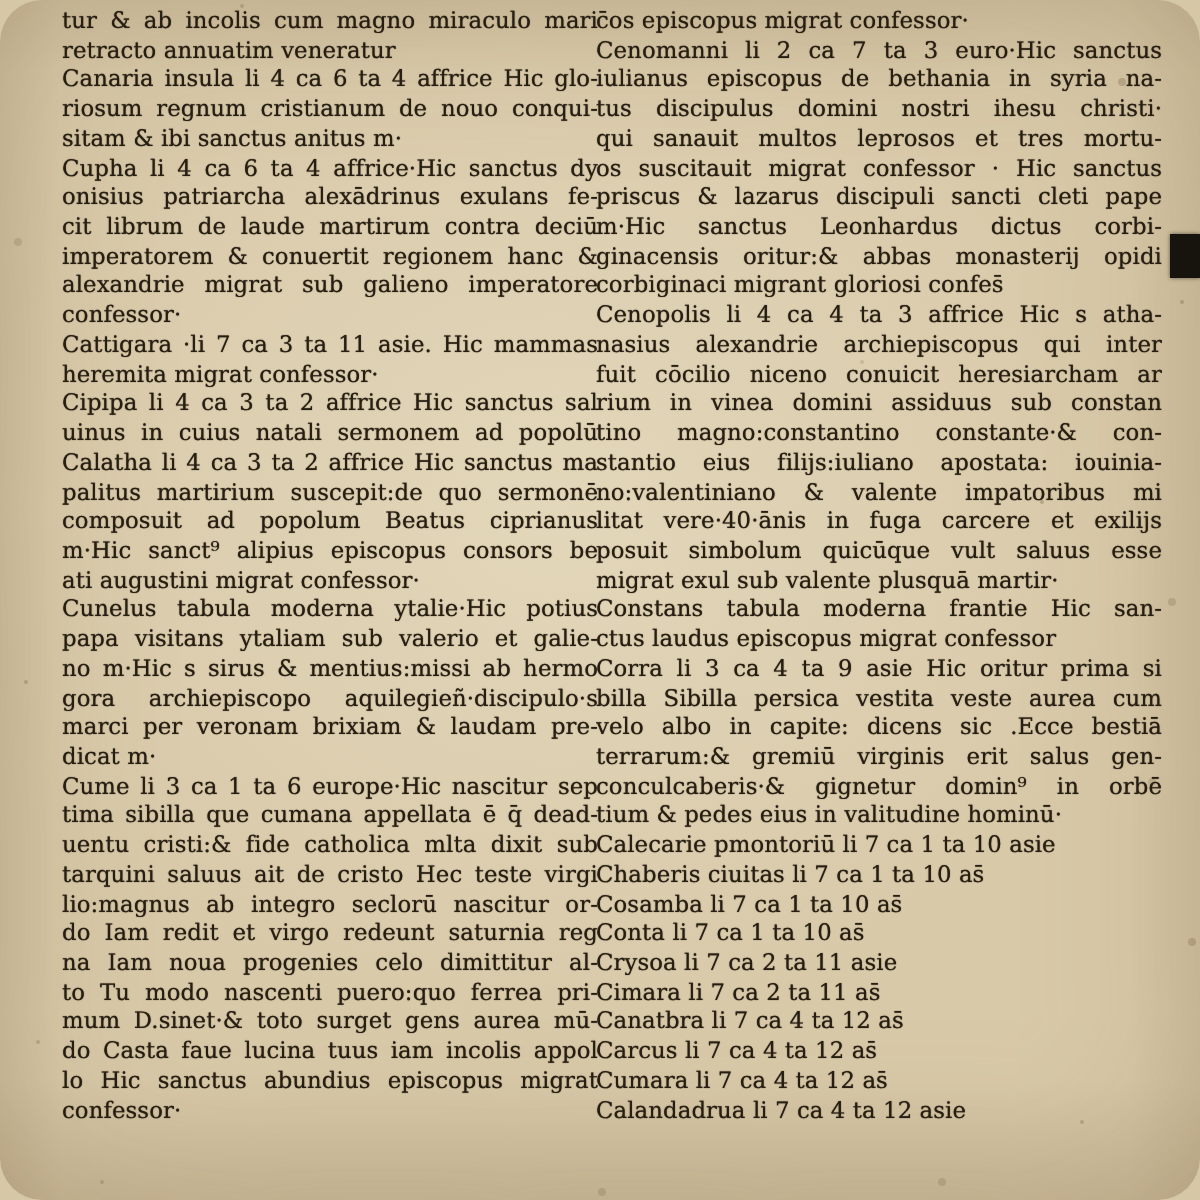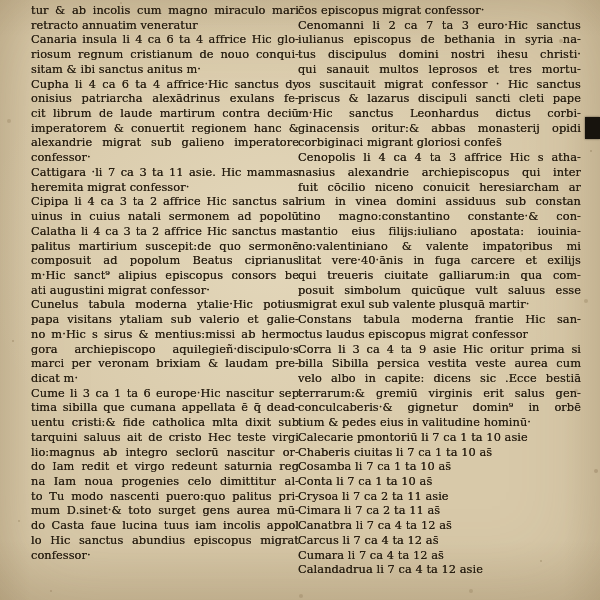--- a/index.html
+++ b/index.html
@@ -4,20 +4,21 @@
 <style>
   html,body{margin:0;padding:0;width:600px;height:600px;overflow:hidden;}
   body{background:#d6c7a7;font-family:"DejaVu Serif", serif;}
   .page{position:absolute;inset:0;
     background:
       radial-gradient(ellipse 420px 380px at 46% 42%, rgba(236,226,200,.55), rgba(236,226,200,0) 70%),
       linear-gradient(180deg, rgba(122,100,64,.10) 0%, rgba(122,100,64,0) 6%, rgba(122,100,64,0) 90%, rgba(122,100,64,.16) 100%),
       linear-gradient(90deg, rgba(122,100,64,.12) 0%, rgba(122,100,64,0) 5%, rgba(122,100,64,0) 94%, rgba(122,100,64,.10) 100%),
       #d8c9a9;
     box-shadow: inset 0 0 90px rgba(118,92,52,.22);
+    border-radius: 21px;
   }
   .col{position:absolute;top:3px;}
   #left-col{left:31px;width:268px;}
   #right-col{left:298px;width:283px;}
   .line{
     height:14.72px;line-height:14.72px;overflow:hidden;
     font-size:11.4px;color:#271e12;letter-spacing:.05px;
     text-shadow:0 0 .55px rgba(40,30,16,.85);
     white-space:nowrap;
   }
@@ -75,21 +76,21 @@
       <div class="line j">gora archiepiscopo aquilegieñ·discipulo·s</div>
       <div class="line j">marci per veronam brixiam &amp; laudam pre-</div>
       <div class="line">dicat m·</div>
       <div class="line j">Cume li 3 ca 1 ta 6 europe·Hic nascitur sep</div>
       <div class="line j">tima sibilla que cumana appellata ē q̄ dead-</div>
       <div class="line j">uentu cristi:&amp; fide catholica mlta dixit sub</div>
       <div class="line j">tarquini saluus ait de cristo Hec teste virgi</div>
       <div class="line j">lio:magnus ab integro seclorū nascitur or-</div>
       <div class="line j">do Iam redit et virgo redeunt saturnia reg</div>
       <div class="line j">na Iam noua progenies celo dimittitur al-</div>
-      <div class="line j">to Tu modo nascenti puero:quo palitus pri-</div>
+      <div class="line j">to Tu modo nascenti puero:quo ferrea pri-</div>
       <div class="line j">mum D.sinet·&amp; toto surget gens aurea mū-</div>
       <div class="line j">do Casta faue lucina tuus iam incolis appol</div>
       <div class="line j">lo Hic sanctus abundius episcopus migrat</div>
       <div class="line">confessor·</div>
     </div>
   <div class="col" id="right-col">
       <div class="line">c̄os episcopus migrat confessor·</div>
       <div class="line j">Cenomanni li 2 ca 7 ta 3 euro·Hic sanctus</div>
       <div class="line j">iulianus episcopus de bethania in syria na-</div>
       <div class="line j">tus discipulus domini nostri ihesu christi·</div>
@@ -100,21 +101,20 @@
       <div class="line j">ginacensis oritur:&amp; abbas monasterij opidi</div>
       <div class="line">corbiginaci migrant gloriosi confes̄</div>
       <div class="line j">Cenopolis li 4 ca 4 ta 3 affrice Hic s atha-</div>
       <div class="line j">nasius alexandrie archiepiscopus qui inter</div>
       <div class="line j">fuit cōcilio niceno conuicit heresiarcham ar</div>
       <div class="line j">rium in vinea domini assiduus sub constan</div>
       <div class="line j">tino magno:constantino constante·&amp; con-</div>
       <div class="line j">stantio eius filijs:iuliano apostata: iouinia-</div>
       <div class="line j">no:valentiniano &amp; valente impatoribus mi</div>
       <div class="line j">litat vere·40·ānis in fuga carcere et exilijs</div>
-      <div class="line j">qui treueris ciuitate galliarum:in qua com-</div>
       <div class="line j">posuit simbolum quicūque vult saluus esse</div>
       <div class="line">migrat exul sub valente plusquā martir·</div>
       <div class="line j">Constans tabula moderna frantie Hic san-</div>
       <div class="line">ctus laudus episcopus migrat confessor</div>
       <div class="line j">Corra li 3 ca 4 ta 9 asie Hic oritur prima si</div>
       <div class="line j">billa Sibilla persica vestita veste aurea cum</div>
       <div class="line j">velo albo in capite: dicens sic .Ecce bestiā</div>
       <div class="line j">terrarum:&amp; gremiū virginis erit salus gen-</div>
       <div class="line j">conculcaberis·&amp; gignetur domin⁹ in orbē</div>
       <div class="line">tium &amp; pedes eius in valitudine hominū·</div>

